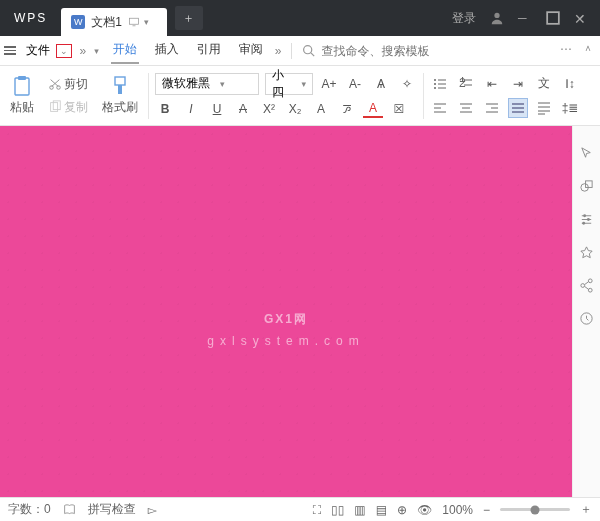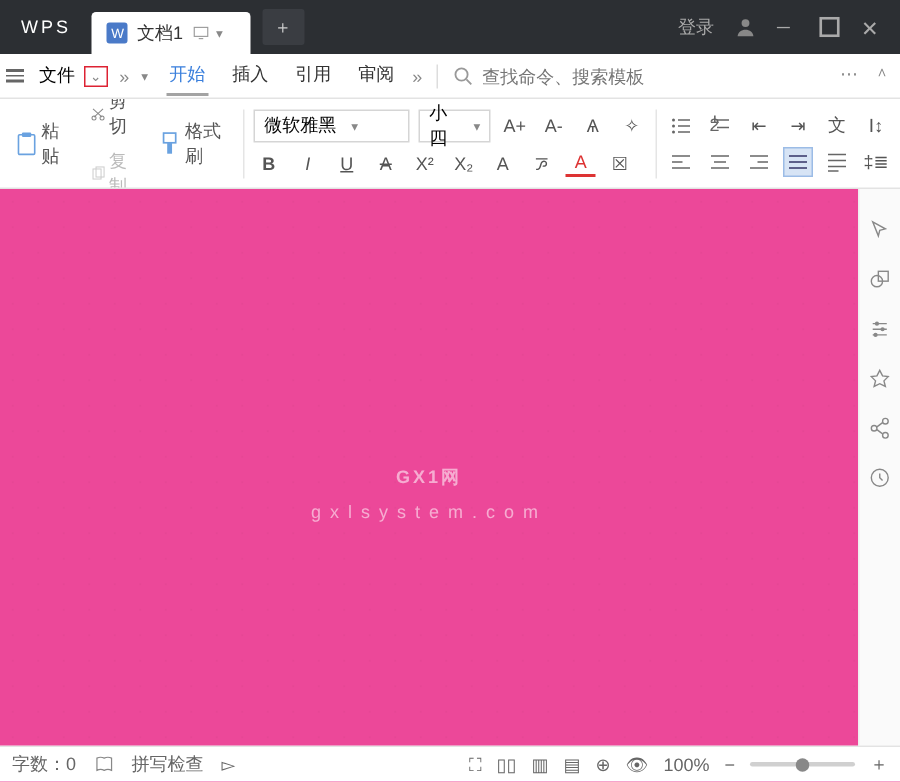--- a/index.html
+++ b/index.html
@@ -22,21 +22,21 @@
 .menutabs span{padding:4px 2px;color:#333}
 .menutabs .act{color:#3a7fdc;border-bottom:2px solid #a3a3a3}
 .menubar .sep{width:1px;height:16px;background:#ddd;margin:0 6px}
 .search{flex:1;display:flex;align-items:center;gap:6px;color:#999}
 .search input{border:none;outline:none;color:#8b5cf6;width:120px}
 .menu-end{display:flex;gap:10px;color:#888;padding-right:6px}
 .ribbon{height:60px;border-bottom:1px solid #e3e3e3;display:flex;align-items:center;padding:2px 6px;gap:6px;overflow:hidden}
 .rcol{display:flex;flex-direction:column;gap:2px}
 .rrow{display:flex;align-items:center;gap:6px}
 .rbtn{display:flex;align-items:center;gap:2px;padding:2px 4px;color:#555;border-radius:3px}
-.rbtn.big{font-size:11px}
+.rbtn.big{flex-direction:column;font-size:11px}
 .ribbon .vsep{width:1px;height:46px;background:#e5e5e5}
 .font-sel{border:1px solid #d5d5d5;height:22px;display:flex;align-items:center;padding:0 6px;gap:10px}
 .font-sel .dd{color:#888;font-size:9px}
 .ib{width:20px;height:20px;display:flex;align-items:center;justify-content:center;color:#555}
 .ib.sel{background:#d7e4f5;border:1px solid #9cbce6}
 .canvas-area{flex:1;display:flex;min-height:0}
 .paper{flex:1;background:#ec4899;position:relative;overflow:hidden}
 .paper::before{content:"";position:absolute;inset:0;background-image:radial-gradient(rgba(0,0,0,.05) 1px,transparent 1px);background-size:17px 17px;opacity:.5}
 .wm{position:absolute;top:50%;left:50%;transform:translate(-50%,-50%);font-size:54px;font-weight:bold;color:rgba(255,255,255,.55);letter-spacing:2px;text-align:center;line-height:1}
 .wm small{display:block;font-size:12px;letter-spacing:6px;font-weight:normal;margin-top:4px}

